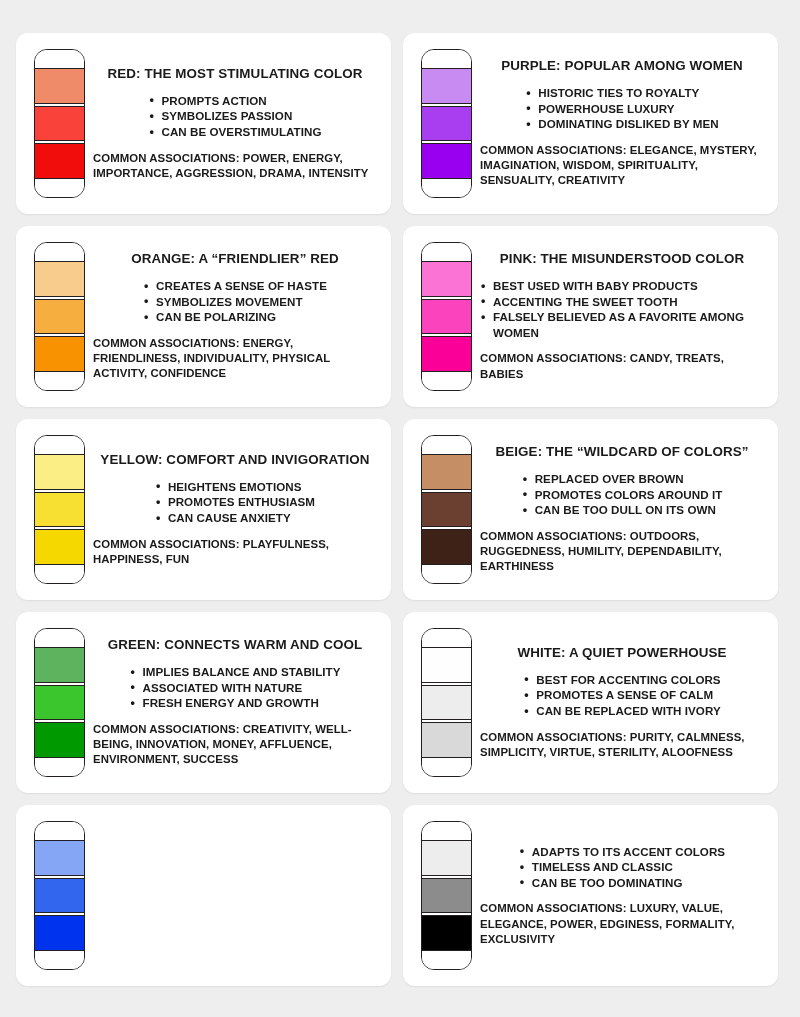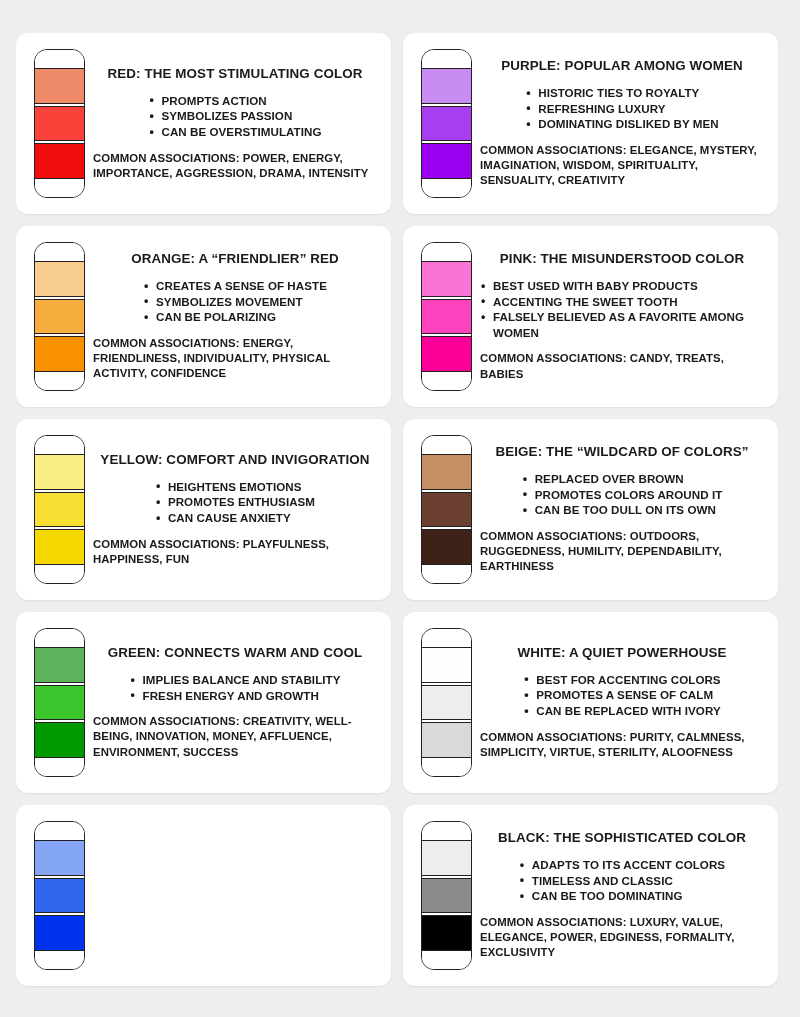--- a/index.html
+++ b/index.html
@@ -146,21 +146,21 @@
         <div class="gap"></div>
         <div class="band" style="background: rgb(169, 61, 240);"></div>
         <div class="gap"></div>
         <div class="band" style="background: rgb(153, 0, 240);"></div>
         <div class="cap" style="background: rgb(255, 255, 255);"></div>
       </div>
       <div class="content">
         <div class="title">PURPLE: POPULAR AMONG WOMEN</div>
         <ul class="bullets">
           <li>HISTORIC TIES TO ROYALTY</li>
-          <li>REFRESHING LUXURY</li>
+          <li>POWERHOUSE LUXURY</li>
           <li>DOMINATING DISLIKED BY MEN</li>
         </ul>
         <div class="assoc">COMMON ASSOCIATIONS: ELEGANCE, MYSTERY, IMAGINATION, WISDOM, SPIRITUALITY, SENSUALITY, CREATIVITY</div>
       </div>
     </div>
     <div class="card">
       <div class="swatch">
         <div class="cap" style="background: rgb(255, 255, 255);"></div>
         <div class="band" style="background: rgb(248, 204, 141);"></div>
         <div class="gap"></div>
@@ -246,20 +246,21 @@
         <div class="gap"></div>
         <div class="band" style="background: rgb(60, 198, 46);"></div>
         <div class="gap"></div>
         <div class="band" style="background: rgb(0, 153, 0);"></div>
         <div class="cap" style="background: rgb(255, 255, 255);"></div>
       </div>
       <div class="content">
         <div class="title">GREEN: CONNECTS WARM AND COOL</div>
         <ul class="bullets">
           <li>IMPLIES BALANCE AND STABILITY</li>
+          <li>ASSOCIATED WITH NATURE</li>
           <li>FRESH ENERGY AND GROWTH</li>
         </ul>
         <div class="assoc">COMMON ASSOCIATIONS: CREATIVITY, WELL-BEING, INNOVATION, MONEY, AFFLUENCE, ENVIRONMENT, SUCCESS</div>
       </div>
     </div>
     <div class="card">
       <div class="swatch">
         <div class="cap" style="background: rgb(255, 255, 255);"></div>
         <div class="band" style="background: rgb(254, 254, 254);"></div>
         <div class="gap"></div>
@@ -293,21 +294,20 @@
       <div class="swatch">
         <div class="cap" style="background: rgb(255, 255, 255);"></div>
         <div class="band" style="background: rgb(237, 237, 237);"></div>
         <div class="gap"></div>
         <div class="band" style="background: rgb(140, 140, 140);"></div>
         <div class="gap"></div>
         <div class="band" style="background: rgb(0, 0, 0);"></div>
         <div class="cap" style="background: rgb(255, 255, 255);"></div>
       </div>
       <div class="content">
-        <div class="title">BLACK: THE SOPHISTICATED COLOR</div>
         <ul class="bullets">
           <li>ADAPTS TO ITS ACCENT COLORS</li>
           <li>TIMELESS AND CLASSIC</li>
           <li>CAN BE TOO DOMINATING</li>
         </ul>
         <div class="assoc">COMMON ASSOCIATIONS: LUXURY, VALUE, ELEGANCE, POWER, EDGINESS, FORMALITY, EXCLUSIVITY</div>
       </div>
     </div>
   </div>
 

